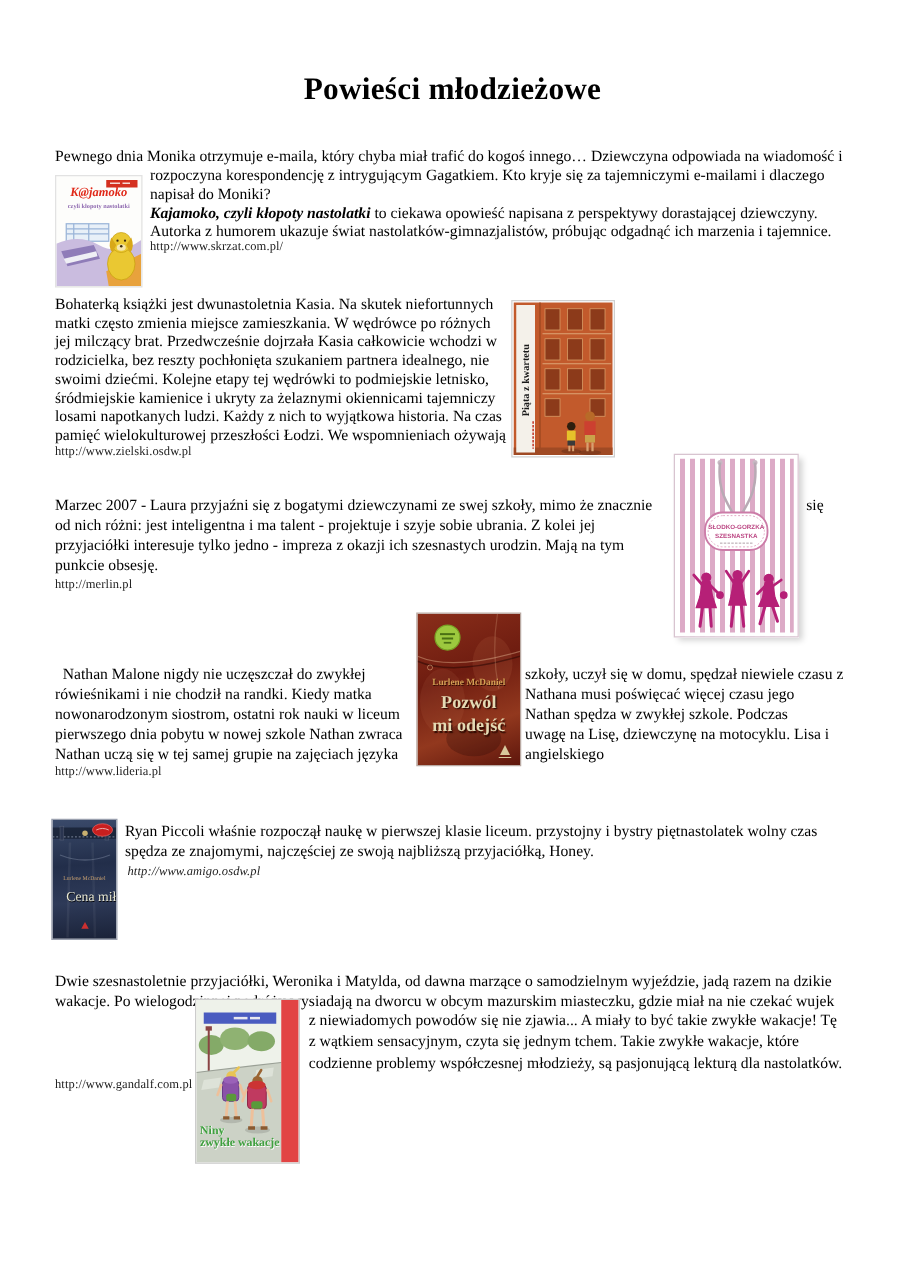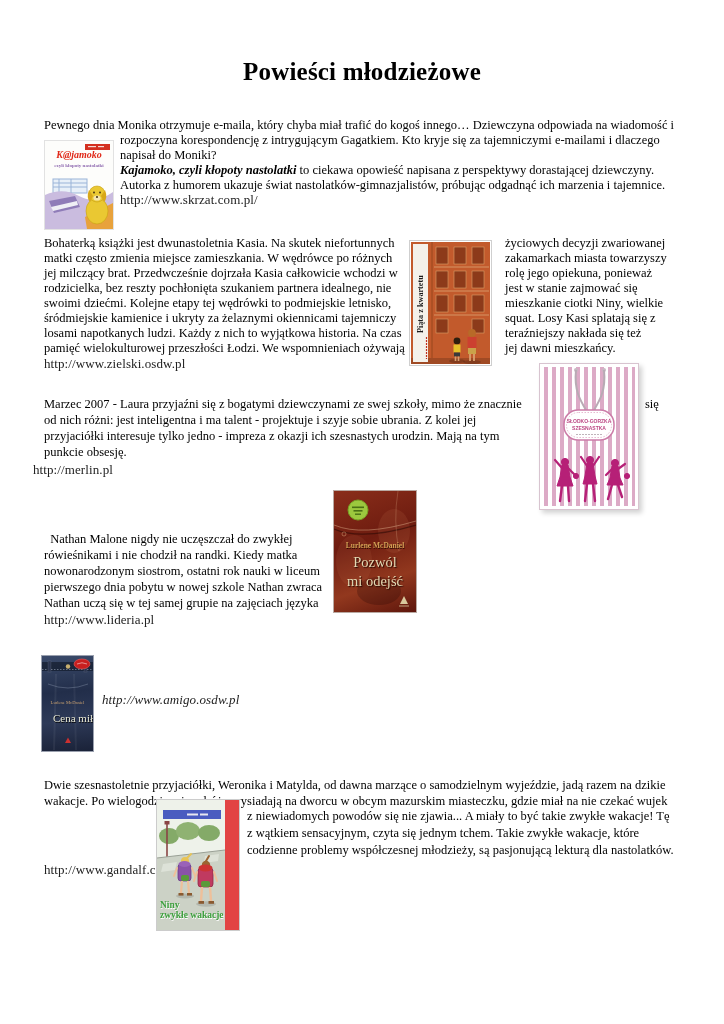--- a/index.html
+++ b/index.html
@@ -4,21 +4,21 @@
 <style>
   html,body{margin:0;padding:0;background:#fff;}
   .page{position:relative;width:724px;height:1024px;background:#ffffff;overflow:hidden;
         font-family:"Liberation Serif", serif;color:#000;}
   .doc-title{position:absolute;left:0;top:58px;width:724px;text-align:center;
              font-size:25px;font-weight:bold;letter-spacing:0.2px;}
   .txt{position:absolute;white-space:pre;font-size:12.5px;line-height:15px;}
   .lh16{line-height:16px;}
   .lh17{line-height:17px;}
   .emph{font-weight:bold;font-style:italic;}
-  .url{position:absolute;white-space:pre;font-size:13px;color:#222;letter-spacing:0.1px;}
+  .url{position:absolute;white-space:pre;font-size:10px;color:#222;letter-spacing:0.1px;}
   .cover{position:absolute;overflow:hidden;}
   .cover svg{position:absolute;left:0;top:0;}
   .cov-text{position:absolute;text-align:center;white-space:pre;}
 
   
   #cov-kajamoko{left:44px;top:140px;width:68px;height:88px;background:#fdfdfb;border:1px solid #e2e2e2;}
   #cov-kajamoko .k-title{left:0;top:8px;width:68px;font-size:10px;font-weight:bold;font-style:italic;color:#e02818;}
   #cov-kajamoko .k-sub{left:0;top:22px;width:68px;font-size:5px;font-weight:bold;color:#8f6ab0;}
 
   
@@ -28,21 +28,21 @@
   #cov-pink{left:539px;top:363px;width:98px;height:145px;
             background:repeating-linear-gradient(90deg,#ffffff 0 4px,#dcaac6 4px 8px);
             border:1px solid #d8c4d0;box-shadow:3px 3px 5px rgba(0,0,0,0.18);}
 
   
   #cov-pozwol{left:333px;top:490px;width:82px;height:121px;
               background:linear-gradient(160deg,#8a2e1a 0%,#6e1c10 40%,#92381e 72%,#5e160c 100%);
               border:1px solid #b9a9a2;}
   #cov-pozwol .p-author{left:0;top:50px;width:82px;font-size:7.5px;font-weight:bold;color:#d4a055;
                         text-shadow:0.5px 0.5px 0 #300802;}
-  #cov-pozwol .p-title{left:0;top:62px;width:82px;font-size:14.5px;line-height:19px;font-weight:normal;
+  #cov-pozwol .p-title{left:0;top:62px;width:82px;font-size:14.5px;line-height:19px;font-weight:bold;
                        color:#e4dab4;text-shadow:1px 1px 1px #2a0800;}
 
   
   #cov-cena{left:41px;top:655px;width:51px;height:95px;
             background:linear-gradient(175deg,#3a4a6a 0%,#222e4a 38%,#2e3a58 68%,#1a2238 100%);
             border:1px solid #9aa0ae;}
   #cov-cena .c-author{left:0;top:44px;width:51px;font-size:4.6px;color:#c8a070;}
   #cov-cena .c-title{left:0;top:56px;width:51px;font-size:11px;font-weight:normal;color:#e8e8d4;
                      text-shadow:0.5px 0.5px 0 #000;margin-left:11px;}
 
@@ -137,28 +137,20 @@
       <rect x="57.5" y="96" width="9" height="11" fill="#cc4030"></rect>
       <rect x="58" y="107" width="8" height="6" fill="#caa24a"></rect>
       <line x1="60" y1="113" x2="60" y2="120" stroke="#d8a070" stroke-width="1.8"></line>
       <line x1="64" y1="113" x2="64" y2="120" stroke="#d8a070" stroke-width="1.8"></line>
       <rect x="3" y="3" width="15" height="118" fill="#f4f1ea"></rect>
       <text transform="translate(13,92) rotate(-90)" font-family="Liberation Serif, serif" font-size="8.2" font-weight="bold" fill="#1a1a1a">Piąta z kwartetu</text>
       <line x1="16.5" y1="96" x2="16.5" y2="118" stroke="#c03020" stroke-width="1.2" stroke-dasharray="2,1"></line>
     </svg>
   </div>
 
-  <div class="txt" style="left:505px;top:236px;">życiowych decyzji zwariowanej
-zakamarkach miasta towarzyszy
-rolę jego opiekuna, ponieważ
-jest w stanie zajmować się
-mieszkanie ciotki Niny, wielkie
-squat. Losy Kasi splatają się z
-teraźniejszy nakłada się też
-jej dawni mieszkańcy.</div>
 
   <div class="cover" id="cov-pink">
     <svg width="98" height="145" viewBox="0 0 98 145">
       <rect x="1.5" y="1.5" width="95" height="142" fill="none" stroke="#ffffff" stroke-width="3"></rect>
       <circle cx="36" cy="6" r="2" fill="#c8bac4"></circle>
         <circle cx="64" cy="6" r="2" fill="#c8bac4"></circle>
       <path d="M36,6 C34,26 40,36 46,46" stroke="#b8aab4" stroke-width="2" fill="none"></path>
       <path d="M64,6 C66,26 60,36 54,46" stroke="#b8aab4" stroke-width="2" fill="none"></path>
       <rect x="24" y="46" width="50" height="30" rx="14" fill="#ffffff" stroke="#cc7ca8" stroke-width="1.5"></rect>
       <rect x="26.5" y="48.5" width="45" height="25" rx="12" fill="none" stroke="#e0aac4" stroke-width="0.8" stroke-dasharray="1.5,1.5"></rect>
@@ -191,21 +183,21 @@
         <line x1="78" y1="121" x2="82" y2="133" stroke-width="2.4" stroke-linecap="round"></line>
       </g>
     </svg>
   </div>
 
   <div class="txt lh16" style="left:44px;top:396px;">Marzec 2007 - Laura przyjaźni się z bogatymi dziewczynami ze swej szkoły, mimo że znacznie
 od nich różni: jest inteligentna i ma talent - projektuje i szyje sobie ubrania. Z kolei jej
 przyjaciółki interesuje tylko jedno - impreza z okazji ich szesnastych urodzin. Mają na tym
 punkcie obsesję.</div>
   <div class="txt lh16" style="left:645px;top:396px;">się</div>
-  <div class="url" style="left:33px;top:462px;">http://merlin.pl</div>
+  <div class="url" style="left:44px;top:462px;">http://merlin.pl</div>
 
   <div class="txt lh16" style="left:44px;top:531px;">&nbsp;&nbsp;Nathan Malone nigdy nie uczęszczał do zwykłej
 rówieśnikami i nie chodził na randki. Kiedy matka
 nowonarodzonym siostrom, ostatni rok nauki w liceum
 pierwszego dnia pobytu w nowej szkole Nathan zwraca
 Nathan uczą się w tej samej grupie na zajęciach języka</div>
   <div class="url" style="left:44px;top:612px;">http://www.lideria.pl</div>
 
   <div class="cover" id="cov-pozwol">
     <svg width="82" height="121" viewBox="0 0 82 121">
@@ -221,39 +213,46 @@
       <rect x="19.5" y="19" width="9" height="1.6" fill="#4a7014"></rect>
       <rect x="21" y="22.5" width="6" height="1.4" fill="#4a7014"></rect>
       <path d="M66,113 L74,113 L70,105 Z" fill="#d8c89c"></path>
       <line x1="65" y1="115" x2="75" y2="115" stroke="#d8c89c" stroke-width="0.8"></line>
     </svg>
     <div class="cov-text p-author">Lurlene McDaniel</div>
     <div class="cov-text p-title">Pozwól
 mi odejść</div>
   </div>
 
+  <div class="txt lh16" style="left:420px;top:531px;">szkoły, uczył się w domu, spędzał niewiele czasu z
+Nathana musi poświęcać więcej czasu jego
+Nathan spędza w zwykłej szkole. Podczas
+uwagę na Lisę, dziewczynę na motocyklu. Lisa i
+angielskiego</div>
 
   <div class="cover" id="cov-cena">
     <svg width="51" height="95" viewBox="0 0 51 95">
       <rect x="0" y="6" width="51" height="9" fill="rgba(10,16,30,0.55)"></rect>
       <line x1="0" y1="13.5" x2="51" y2="13.5" stroke="#9aa4b8" stroke-width="0.6" stroke-dasharray="1.5,1.5"></line>
       <circle cx="26" cy="10.5" r="2.2" fill="#c8b070"></circle>
       <rect x="6" y="5" width="3" height="11" fill="#2a3550" stroke="rgba(255,255,255,0.18)" stroke-width="0.5"></rect>
       <rect x="42" y="5" width="3" height="11" fill="#2a3550" stroke="rgba(255,255,255,0.18)" stroke-width="0.5"></rect>
       <ellipse cx="40" cy="8" rx="8" ry="5" fill="#c81f1f" stroke="#e86060" stroke-width="0.6"></ellipse>
       <path d="M35,8 Q40,5.5 45,8" stroke="#f0c0c0" stroke-width="0.7" fill="none"></path>
       <path d="M6,28 Q26,36 46,28" stroke="rgba(200,210,230,0.25)" stroke-width="1" fill="none"></path>
       <line x1="14" y1="18" x2="12" y2="94" stroke="rgba(255,255,255,0.06)" stroke-width="2"></line>
       <line x1="32" y1="18" x2="34" y2="94" stroke="rgba(255,255,255,0.05)" stroke-width="2"></line>
       <path d="M23,87 L29,87 L26,81.5 Z" fill="#cc3030"></path>
     </svg>
     <div class="cov-text c-author">Lurlene McDaniel</div>
     <div class="cov-text c-title">Cena miłości</div>
   </div>
 
+  <div class="txt lh16" style="left:100px;top:657px;">Ryan Piccoli właśnie rozpoczął naukę w pierwszej klasie liceum. przystojny i bystry piętnastolatek wolny czas
+spędza ze znajomymi, najczęściej ze swoją najbliższą przyjaciółką, Honey.</div>
   <div class="url" style="left:102px;top:692px;font-style:italic;">http://www.amigo.osdw.pl</div>
 
   <div class="txt lh16" style="left:44px;top:777px;">Dwie szesnastoletnie przyjaciółki, Weronika i Matylda, od dawna marzące o samodzielnym wyjeździe, jadą razem na dzikie
 wakacje. Po wielogodzinnej podróży wysiadają na dworcu w obcym mazurskim miasteczku, gdzie miał na nie czekać wujek</div>
   <div class="url" style="left:44px;top:862px;">http://www.gandalf.com.pl</div>
 
   <div class="cover" id="cov-takie">
     <svg width="82" height="130" viewBox="0 0 82 130">
       <rect x="0" y="0" width="68" height="58" fill="#eef2ea"></rect>
       <ellipse cx="12" cy="36" rx="10" ry="8" fill="#84aa68"></ellipse>

